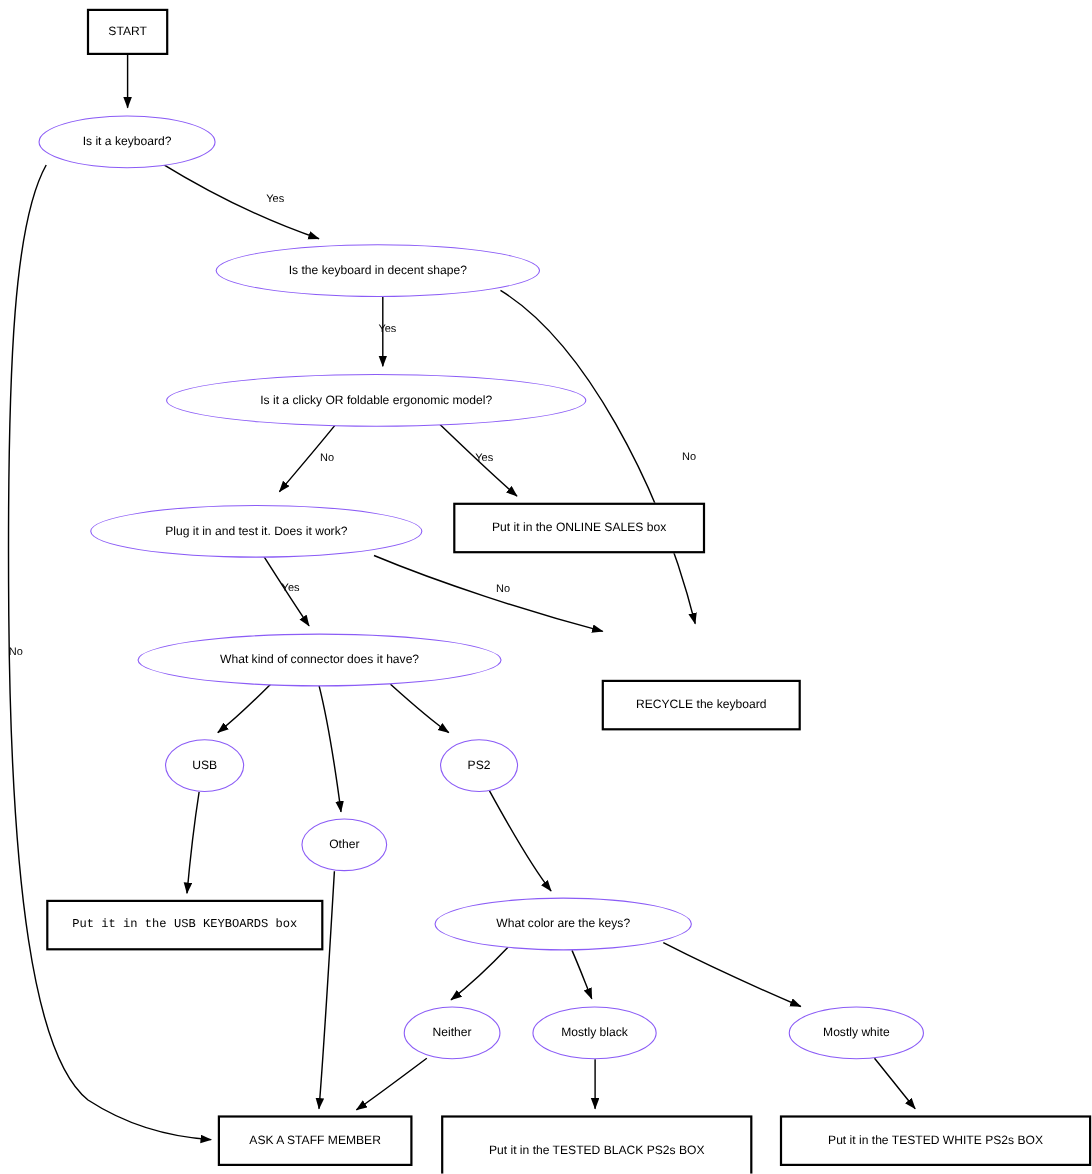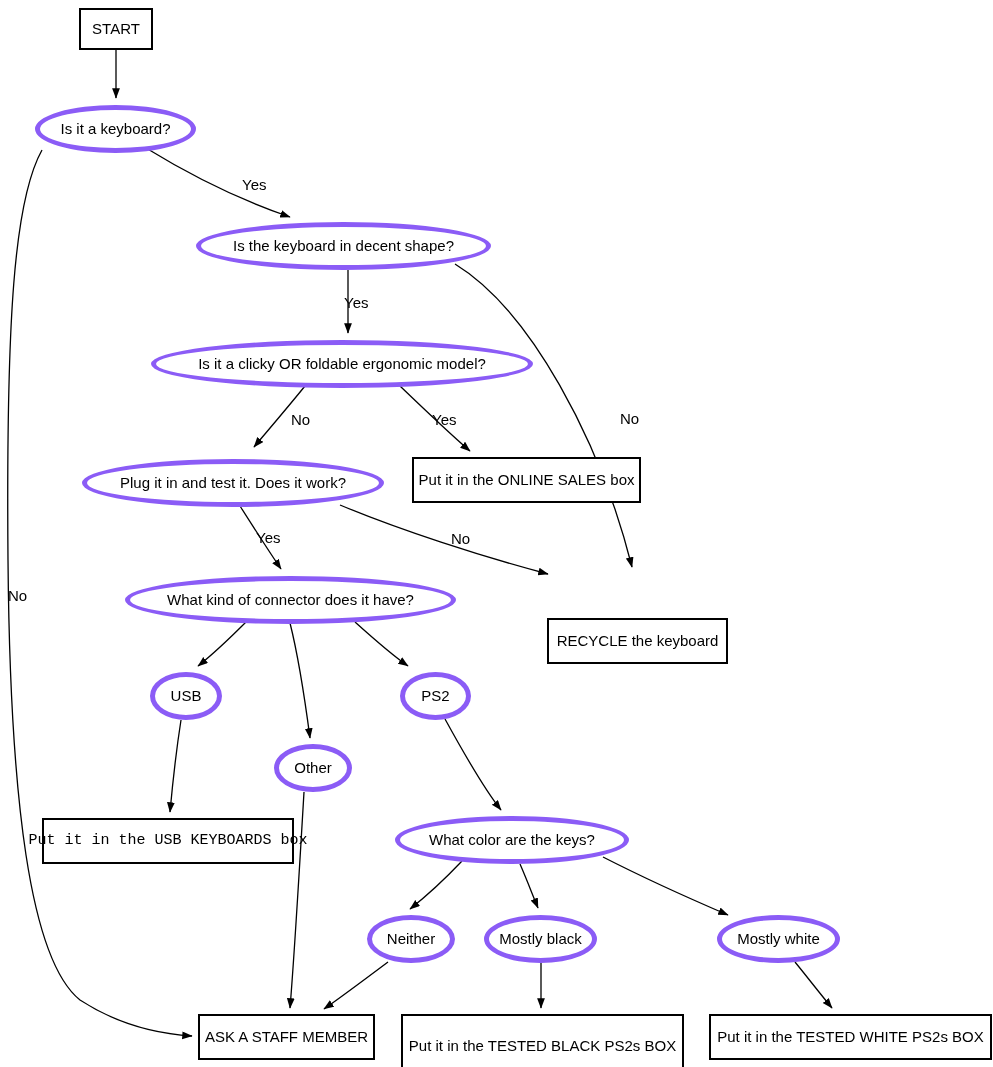--- a/index.html
+++ b/index.html
@@ -24,40 +24,40 @@
     pointer-events: none;
   }
   .node {
     position: absolute;
     box-sizing: border-box;
     display: flex;
     align-items: center;
     justify-content: center;
     text-align: center;
     color: #000000;
-    font-size: 15px;
+    font-size: 11px;
     line-height: 1.1;
     background: #ffffff;
   }
   .node.box {
     border: 2px solid #000000;
     border-radius: 0;
   }
   .node.ellipse {
-    border: 5px solid #8b5cf6;
+    border: 1px solid #8b5cf6;
     border-radius: 50%;
   }
   .node span {
     display: block;
     padding: 0 6px;
     white-space: nowrap;
   }
   .edge-label {
     position: absolute;
-    font-size: 15px;
+    font-size: 10px;
     color: #000000;
     white-space: nowrap;
   }
 </style>
 </head>
 <body>
 
 <div id="canvas">
 
   <svg class="edges" viewBox="0 0 993 1067">

